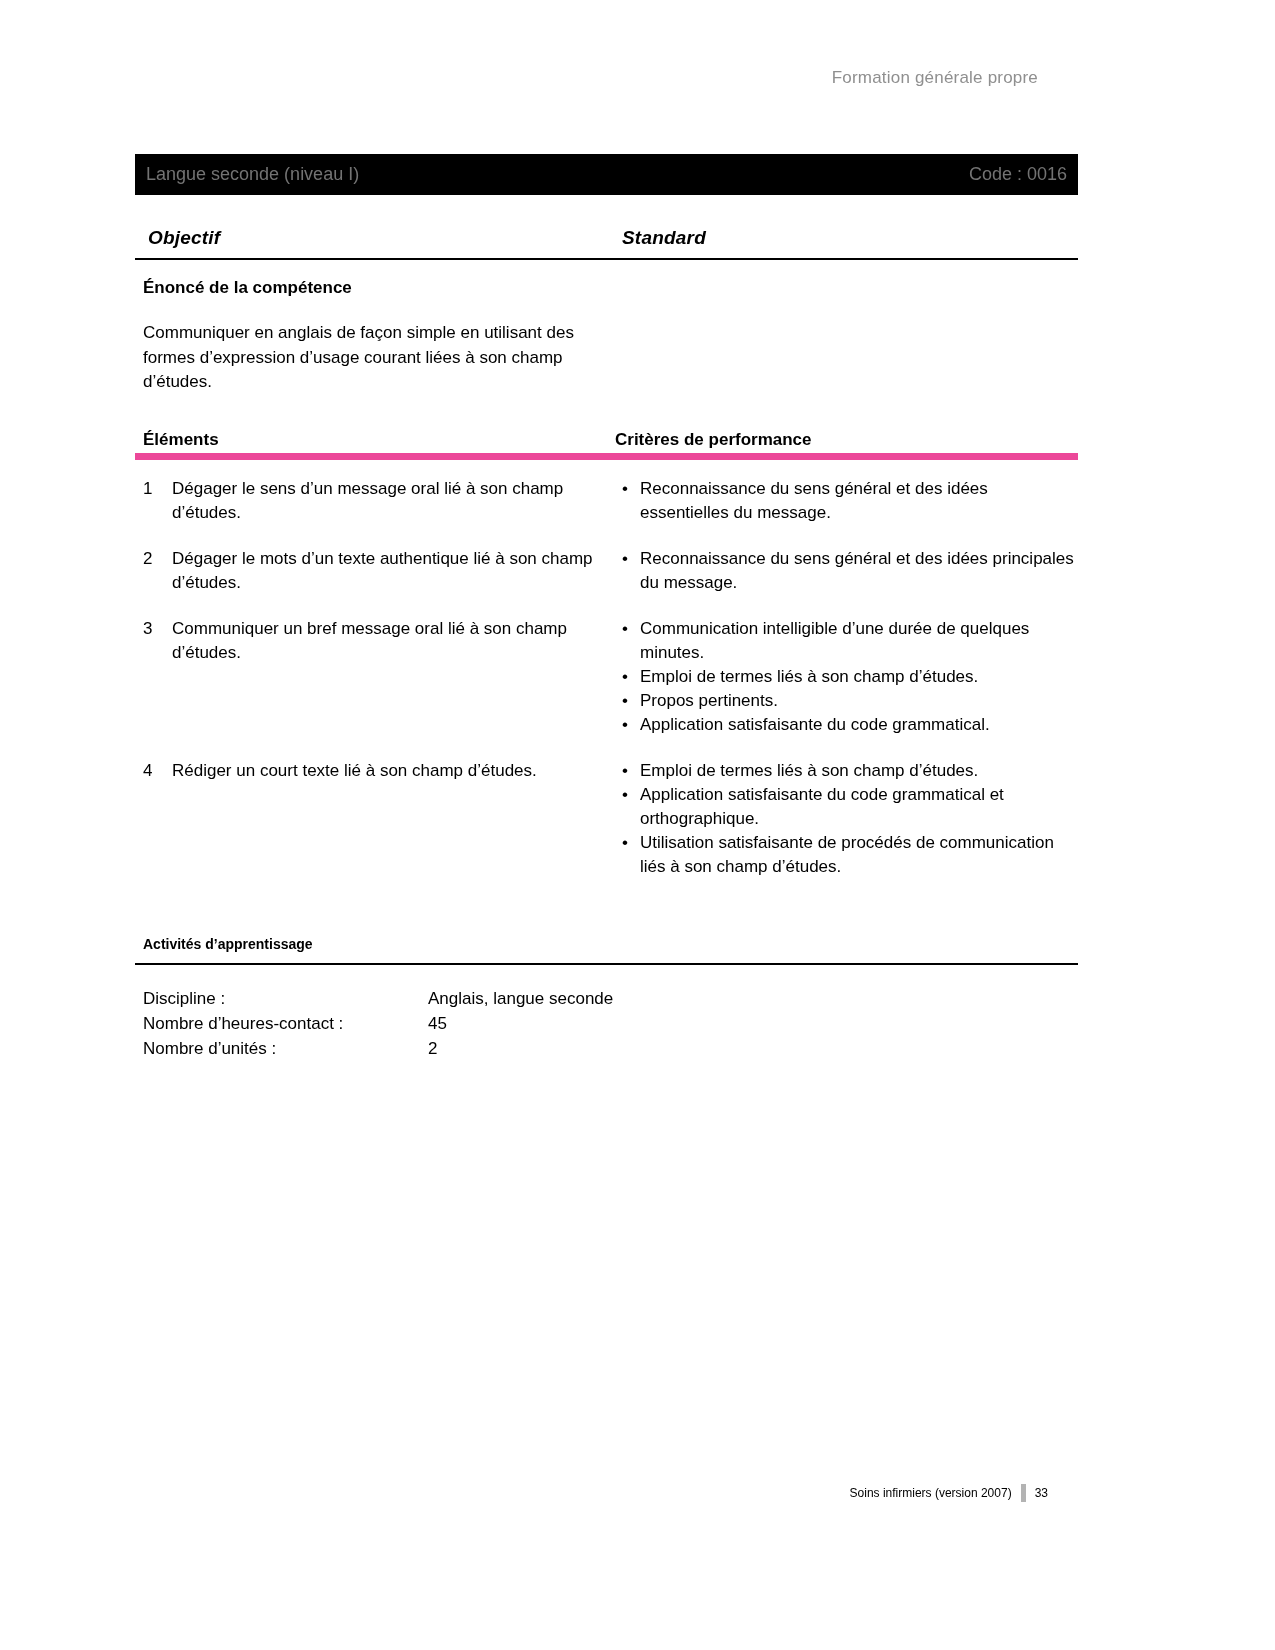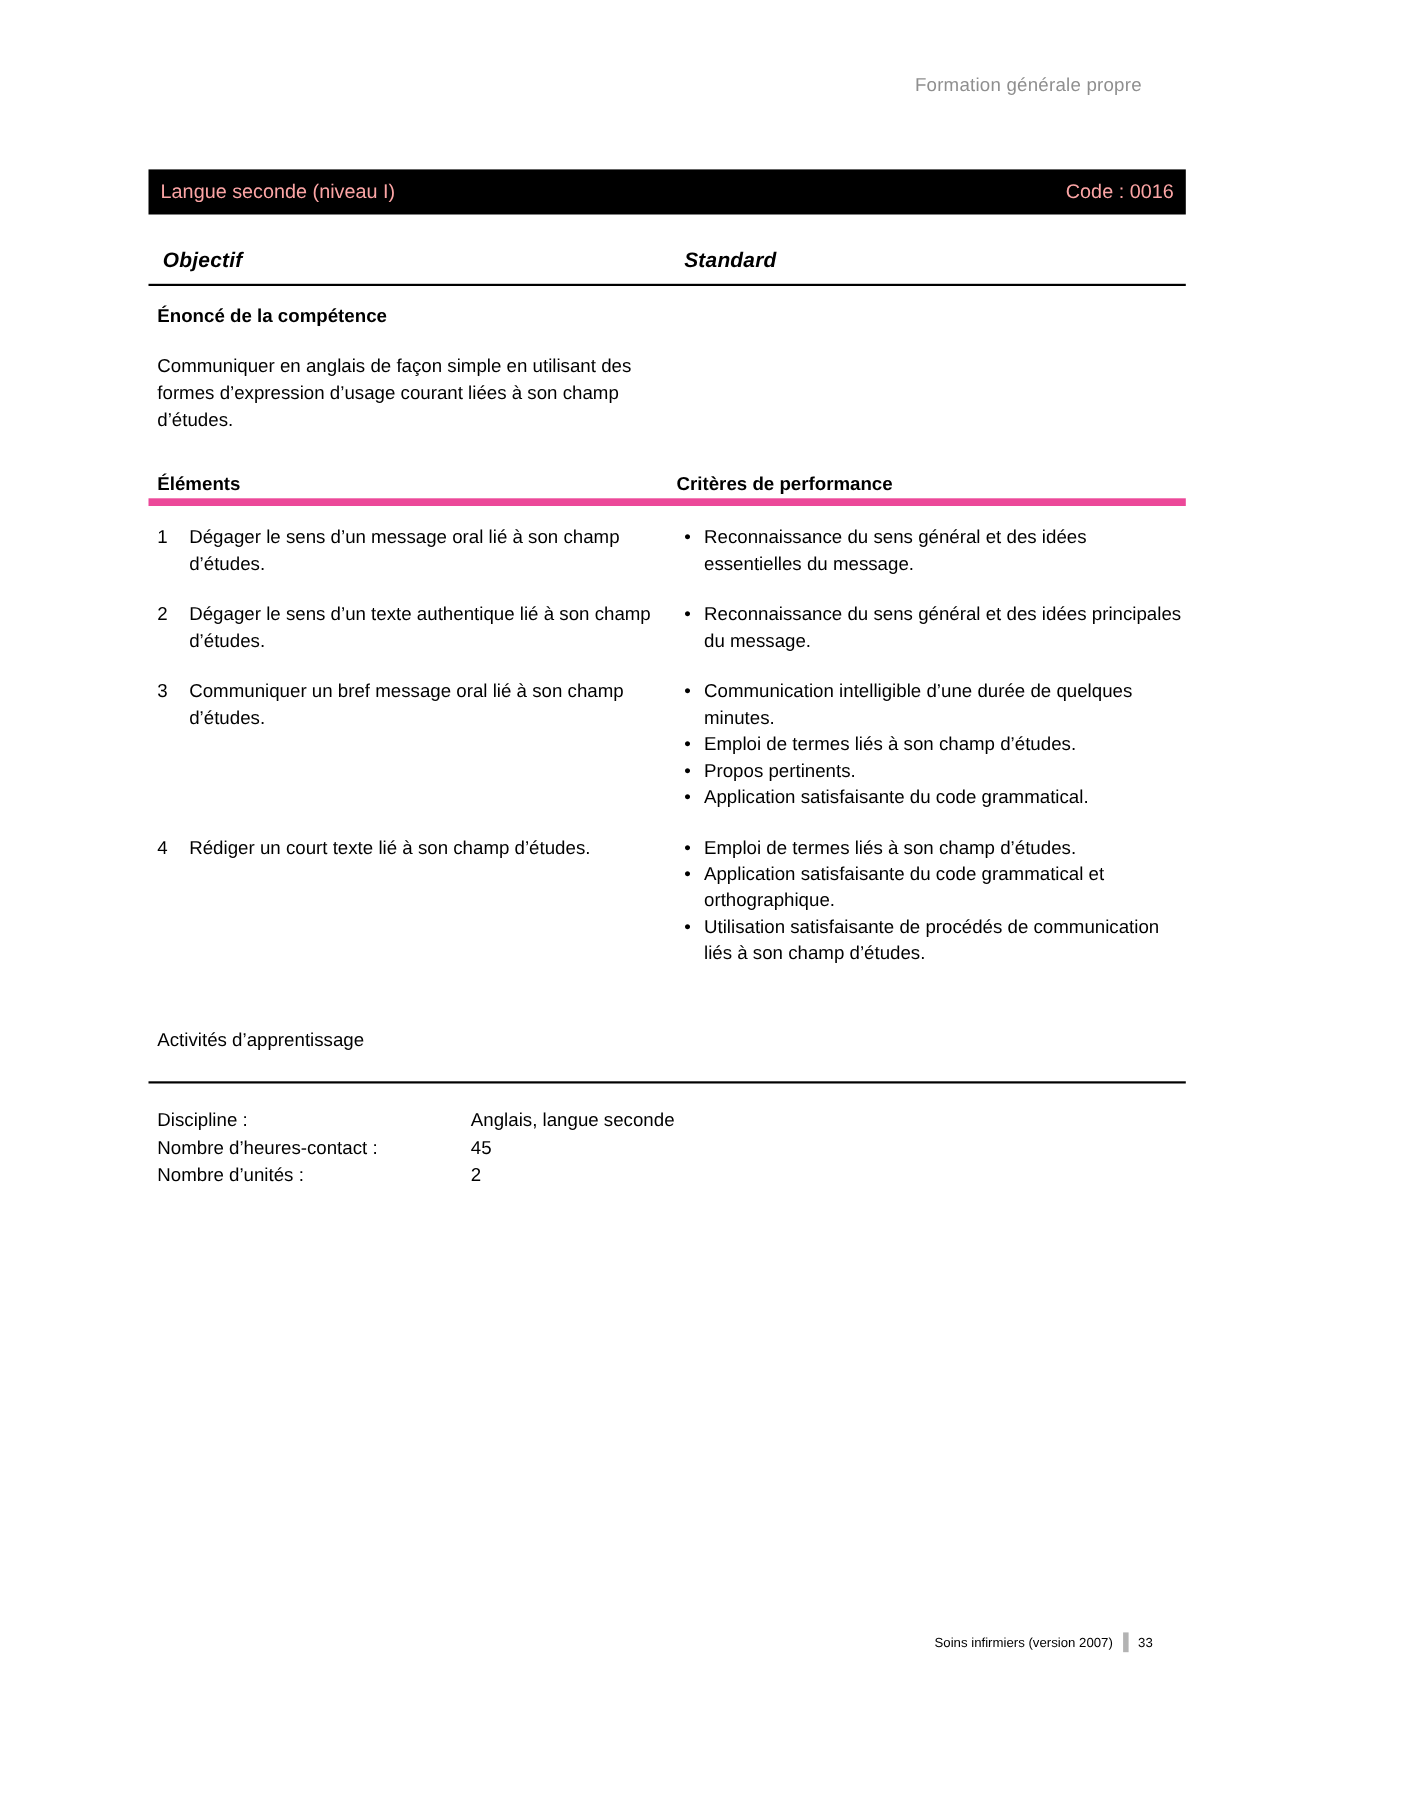--- a/index.html
+++ b/index.html
@@ -10,21 +10,21 @@
   }
   .page { position:absolute; top:0; left:0; width:1245px; height:1650px; background:#fff; overflow:hidden; }
 
   .header-note {
     position:absolute; top:68px; right:207px;
     font-size:17px; color:#8f8f8f; letter-spacing:0.2px;
   }
 
   .title-bar {
     position:absolute; top:154px; left:135px; width:943px; height:41px;
-    background:#000; color:#fca5a5;
+    background:#000; color:#737373;
     display:flex; justify-content:space-between; align-items:center;
     padding:0 11px; font-size:18px;
   }
 
   .col-headers {
     position:absolute; top:222px; left:135px; width:943px; height:38px;
     border-bottom:2px solid #000;
   }
   .col-headers .objectif,
   .col-headers .standard {
@@ -53,22 +53,22 @@
   .cell-left { width:480px; flex:none; display:flex; padding-left:8px; padding-right:22px; }
   .num { width:29px; flex:none; }
   .etext { flex:1; }
   .cell-right { width:463px; flex:none; padding-left:7px; }
   .bullet { display:flex; }
   .bullet::before { content:"\2022"; width:18px; flex:none; }
   .btext { flex:1; }
 
   .activites { position:absolute; top:936px; left:135px; width:943px; }
   .act-heading {
-    font-weight:normal; font-size:17px;
-    padding-left:8px; padding-bottom:27px;
+    font-weight:bold; font-size:14px;
+    padding-left:8px; padding-bottom:11px;
     border-bottom:2.5px solid #000;
   }
   .act-rows { margin-top:21px; padding-left:8px; }
   .act-row { display:flex; line-height:25px; font-size:17px; }
   .act-label { width:285px; flex:none; }
 
   .footer {
     position:absolute; top:1484px; right:197px;
     display:flex; align-items:center; gap:9px; font-size:12px;
   }
@@ -111,21 +111,21 @@
       <div class="cell-right">
         <div class="bullet">
           <span class="btext">Reconnaissance du sens général et des idées essentielles du message.</span>
         </div>
       </div>
     </div>
 
     <div class="row">
       <div class="cell-left">
         <span class="num">2</span>
-        <span class="etext">Dégager le sens d’un texte authentique lié à son champ d’études.</span>
+        <span class="etext">Dégager le mots d’un texte authentique lié à son champ d’études.</span>
       </div>
       <div class="cell-right">
         <div class="bullet">
           <span class="btext">Reconnaissance du sens général et des idées principales du message.</span>
         </div>
       </div>
     </div>
 
     <div class="row">
       <div class="cell-left">

